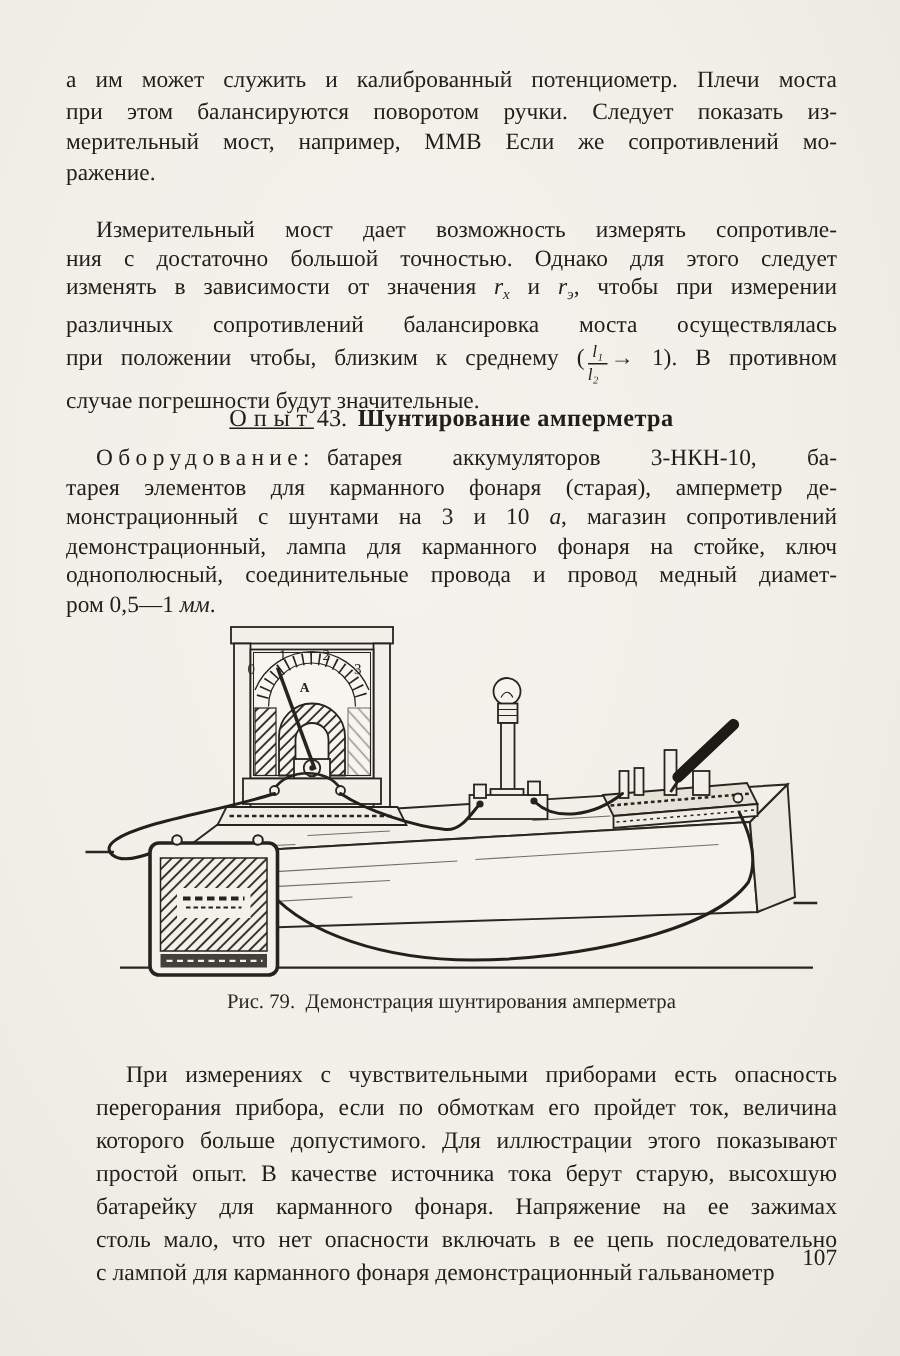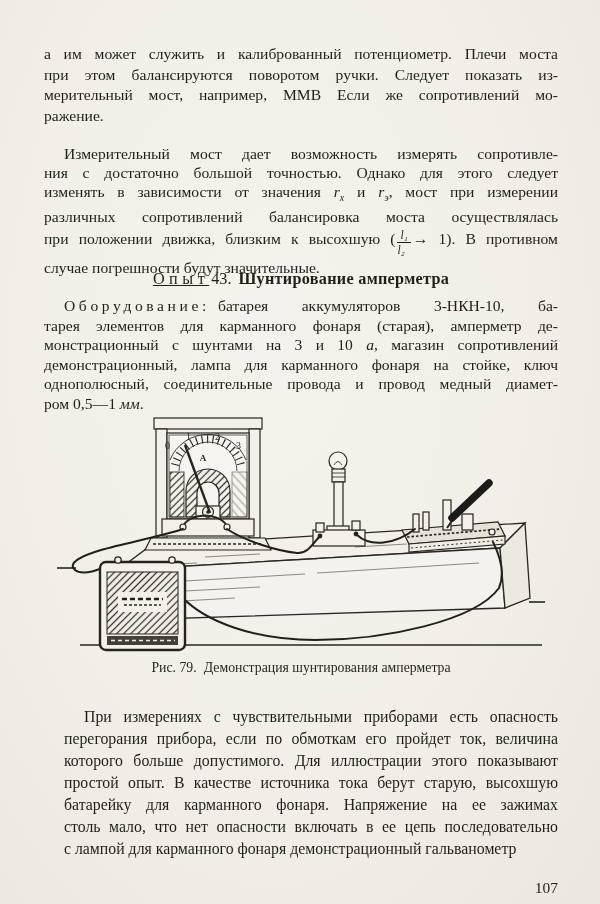--- a/index.html
+++ b/index.html
@@ -49,23 +49,23 @@
   <div class="block" style="top:44px">
     <div class="line">а им может служить и калиброванный потенциометр. Плечи моста</div>
     <div class="line">при этом балансируются поворотом ручки. Следует показать из-</div>
     <div class="line">мерительный мост, например, ММВ Если же сопротивлений мо-</div>
     <div class="line fin">ражение.</div>
   </div>
 
   <div class="block p2" style="top:144px">
     <div class="line ind">Измерительный мост дает возможность измерять сопротивле-</div>
     <div class="line">ния с достаточно большой точностью. Однако для этого следует</div>
-    <div class="line"><span>изменять в зависимости от значения </span><span class="vr">r</span><span class="sb">x</span><span> и </span><span class="vr">r</span><span class="sb">э</span><span>, мост при измерении</span></div>
+    <div class="line"><span>изменять в зависимости от значения </span><span class="vr">r</span><span class="sb">x</span><span> и </span><span class="vr">r</span><span class="sb">э</span><span>, чтобы при измерении</span></div>
     <div class="line">различных сопротивлений балансировка моста осуществлялась</div>
-    <div class="line fracline"><span>при положении движка, близким к высохшую (</span><span class="frac"><span class="fn">l₁</span><span class="fd">l₂</span></span><span>→ 1</span><span>). В противном</span></div>
+    <div class="line fracline"><span>при положении чтобы, близким к среднему (</span><span class="frac"><span class="fn">l₁</span><span class="fd">l₂</span></span><span>→ 1</span><span>). В противном</span></div>
     <div class="line fin">случае погрешности будут значительные.</div>
   </div>
 
   <div class="block heading" style="top:270px">
     <span class="sp">Опыт</span><span class="hnum">43.</span><b>Шунтирование амперметра</b>
   </div>
 
   <div class="block p2 equip" style="top:296px">
     <div class="line ind" style="line-height:19.5px"><span class="sp">Оборудование:</span><span>батарея аккумуляторов 3-НКН-10, ба-</span></div>
     <div class="line" style="line-height:19.5px">тарея элементов для карманного фонаря (старая), амперметр де-</div>
@@ -192,15 +192,15 @@
   <div class="block p3" style="top:706px">
     <div class="line ind">При измерениях с чувствительными приборами есть опасность</div>
     <div class="line">перегорания прибора, если по обмоткам его пройдет ток, величина</div>
     <div class="line">которого больше допустимого. Для иллюстрации этого показывают</div>
     <div class="line">простой опыт. В качестве источника тока берут старую, высохшую</div>
     <div class="line">батарейку для карманного фонаря. Напряжение на ее зажимах</div>
     <div class="line">столь мало, что нет опасности включать в ее цепь последовательно</div>
     <div class="line fin">с лампой для карманного фонаря демонстрационный гальванометр</div>
   </div>
 
-  <div class="block pagenum" style="top:879px">107</div>
+  <div class="block pagenum" style="top:830px">107</div>
 
 </div>
 
 </body></html>

